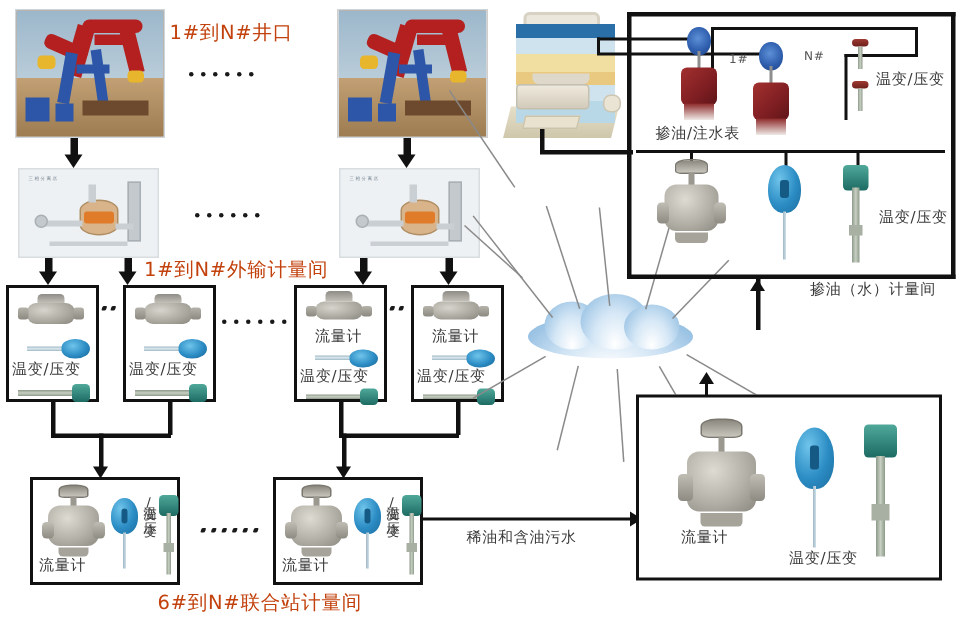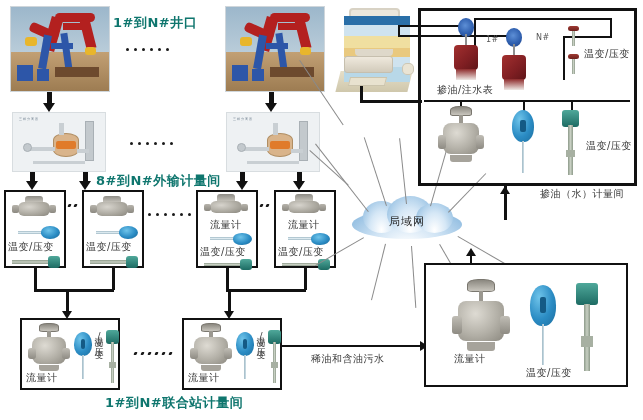--- a/index.html
+++ b/index.html
@@ -20,21 +20,21 @@
 
   
   .lbl {
     position: absolute;
     font-family: "DejaVu Sans", "Liberation Sans", sans-serif;
     color: #2a2a2a;
     white-space: nowrap;
     line-height: 1.1;
     letter-spacing: 0.5px;
   }
-  .lbl-title { font-size: 13px; color: #0f766e; font-weight: bold; }
+  .lbl-title { font-size: 13px; color: #c2410c; }
   .lbl-sm    { font-size: 10px; color: #3a3a3a; }
   .lbl-xs    { font-size: 8px;  color: #555; }
   .lbl-vert  { writing-mode: vertical-rl; text-orientation: upright; line-height: 1; }
 
   
   .dots {
     position: absolute;
     display: flex;
     gap: 5px;
     align-items: center;
@@ -401,21 +401,21 @@
     </div>
   <div class="fatarrow" style="left:235px; top:172px; width:14px; height:18px;">
       <div class="sh"></div>
       <div class="hd"></div>
     </div>
   <div class="fatarrow" style="left:292px; top:172px; width:14px; height:18px;">
       <div class="sh"></div>
       <div class="hd"></div>
     </div>
 
-  <div class="lbl lbl-title" style="left:96px; top:174px;">8#到N#外输计量间</div>
+  <div class="lbl lbl-title" style="left:96px; top:174px;">1#到N#外输计量间</div>
 
   <div class="box" style="left:4px; top:190px; width:62px; height:78px;">
     <div class="fm" style="left:6px; top:3px; width:44px; height:26px;">
       <div class="fm-body"></div>
         <div class="fm-top"></div>
       <div class="fm-flange-l"></div>
         <div class="fm-flange-r"></div>
     </div>
     <div class="txh" style="left:12px; top:34px; width:42px; height:13px;">
       <div class="txh-stem"></div>
@@ -561,32 +561,31 @@
 
   <div class="dots slant" style="left:134px; top:352px; gap:4px;">
     <i></i>
       <i></i>
       <i></i>
       <i></i>
       <i></i>
       <i></i>
   </div>
 
-  <div class="lbl lbl-title" style="left:105px; top:396px;">1#到N#联合站计量间</div>
+  <div class="lbl lbl-title" style="left:105px; top:396px;">6#到N#联合站计量间</div>
 
   <div class="ln ln-h" style="left:282px; top:345px; width:146px;"></div>
   <div class="arw-r" style="left:420px; top:341px;"></div>
   <div class="lbl lbl-sm" style="left:311px; top:353px;">稀油和含油污水</div>
 
   <div class="cloud" style="left:352px; top:196px; width:110px; height:52px;">
     <div class="c-body"></div>
     <div class="c-b1"></div>
       <div class="c-b2"></div>
       <div class="c-b3"></div>
-    <div class="c-label">局域网</div>
   </div>
 
   <div class="spoke" style="left:368px; top:212px; width:86px; transform:rotate(-128deg);"></div>
   <div class="spoke" style="left:386px; top:206px; width:72px; transform:rotate(-108deg);"></div>
   <div class="spoke" style="left:406px; top:204px; width:66px; transform:rotate(-96deg);"></div>
   <div class="spoke" style="left:430px; top:206px; width:60px; transform:rotate(-74deg);"></div>
   <div class="spoke" style="left:448px; top:212px; width:54px; transform:rotate(-46deg);"></div>
   <div class="spoke" style="left:364px; top:238px; width:56px; transform:rotate(150deg);"></div>
   <div class="spoke" style="left:386px; top:244px; width:58px; transform:rotate(104deg);"></div>
   <div class="spoke" style="left:412px; top:246px; width:62px; transform:rotate(86deg);"></div>

